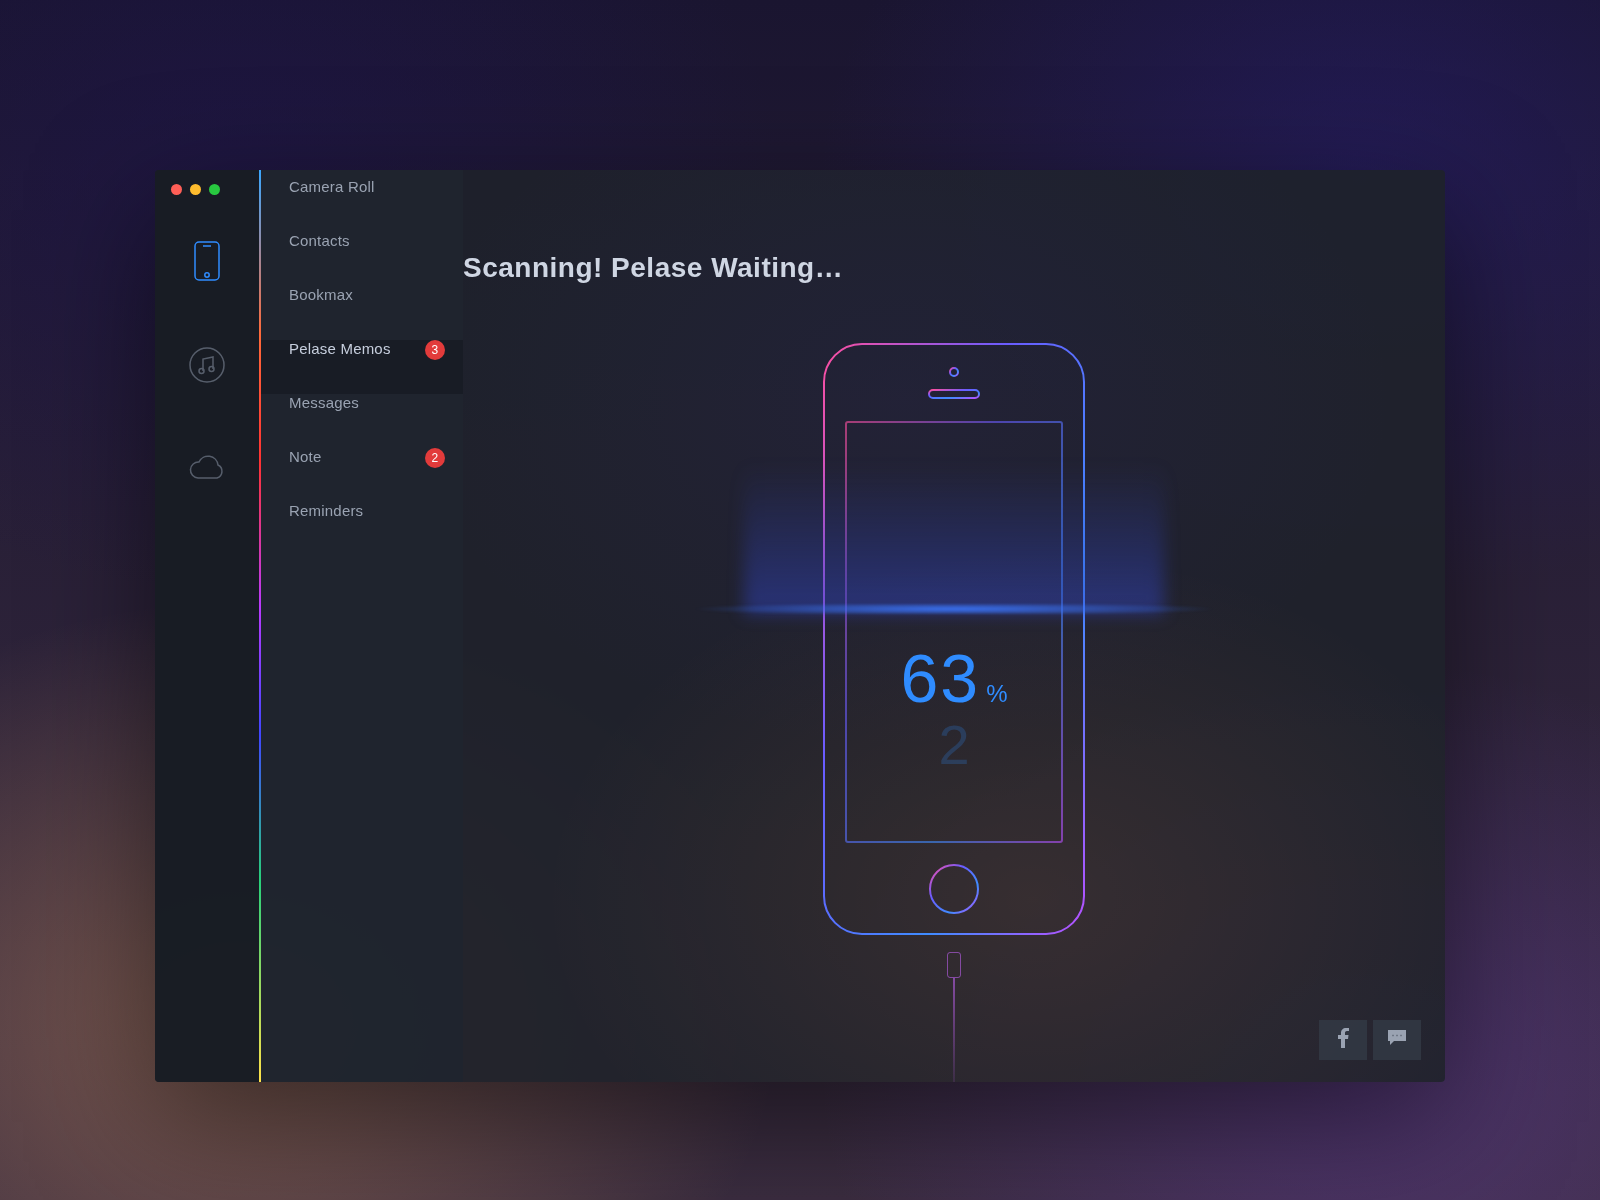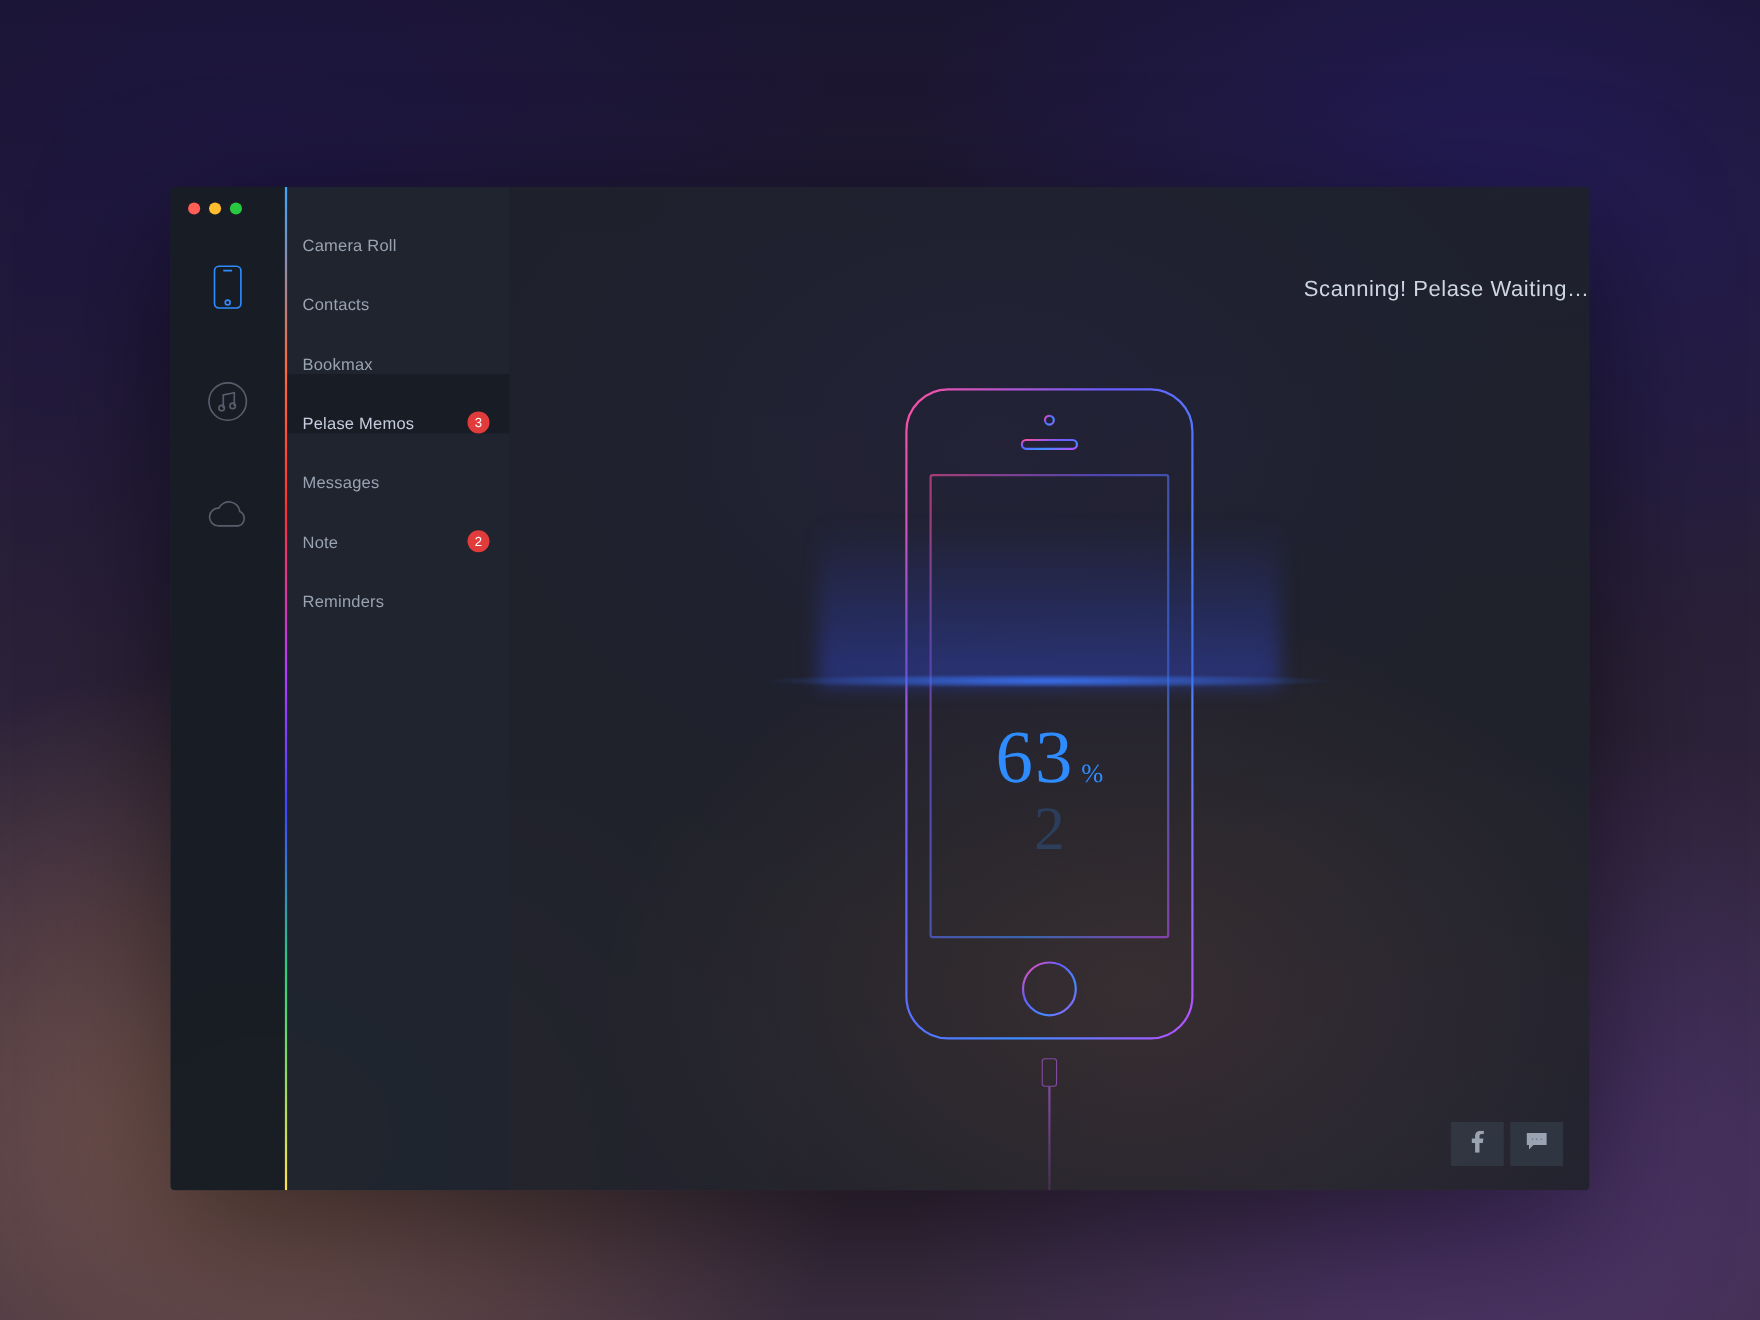--- a/index.html
+++ b/index.html
@@ -62,22 +62,22 @@
     background: rgba(32,37,46,0.95);
     position: relative;
     padding-top: 8px;
   }
   .grad-line {
     position: absolute; left: 0; top: 0; bottom: 0; width: 2px;
     background: linear-gradient(#3aa7ff 0%, #ff6a3a 18%, #ff3232 32%, #b83aff 48%, #3f46ff 62%, #28d17a 78%, #ffe24a 100%);
   }
   .cat {
     height: 54px;
-    display: flex; align-items: flex-end;
-    padding: 0 18px 0 16px;
+    display: flex; align-items: flex-start;
+    padding: 0 18px 0 30px;
     color: #9aa3b2;
     font-size: 15px;
     font-weight: 300;
     letter-spacing: 0.2px;
     cursor: pointer;
     justify-content: space-between;
   }
   .cat.selected {
     background: rgba(20,24,32,0.6);
     color: #c6cedd;
@@ -100,36 +100,35 @@
   .main-glow {
     position: absolute; inset: 0;
     background:
       radial-gradient(ellipse 700px 500px at 58% 80%, rgba(255,150,90,0.10), transparent 70%),
       radial-gradient(ellipse 700px 500px at 45% 25%, rgba(60,40,140,0.12), transparent 70%);
     pointer-events: none;
   }
   .status {
     position: absolute;
     top: 82px; left: 0; right: 0;
-    text-align: right;
+    text-align: left;
     color: #cfd6e3;
-    font-size: 20px;
-    font-weight: 400;
+    font-size: 28px;
+    font-weight: 700;
     letter-spacing: 0.5px;
   }
 
   
   .phone-wrap {
     position: absolute;
-    top: 174px;
+    top: 164px;
     left: 50%;
     transform: translateX(-50%);
     width: 300px;
     height: 760px;
-    font-family: Liberation Serif, serif;
   }
   .phone-svg { width: 300px; height: 620px; display:block; }
 
   .scan-beam {
     position: absolute;
     top: 270px;
     left: -160px; right: -160px;
     height: 10px;
     background: radial-gradient(ellipse 60% 100% at 50% 50%, rgba(60,120,255,0.9), rgba(60,120,255,0) 70%);
     filter: blur(1px);

